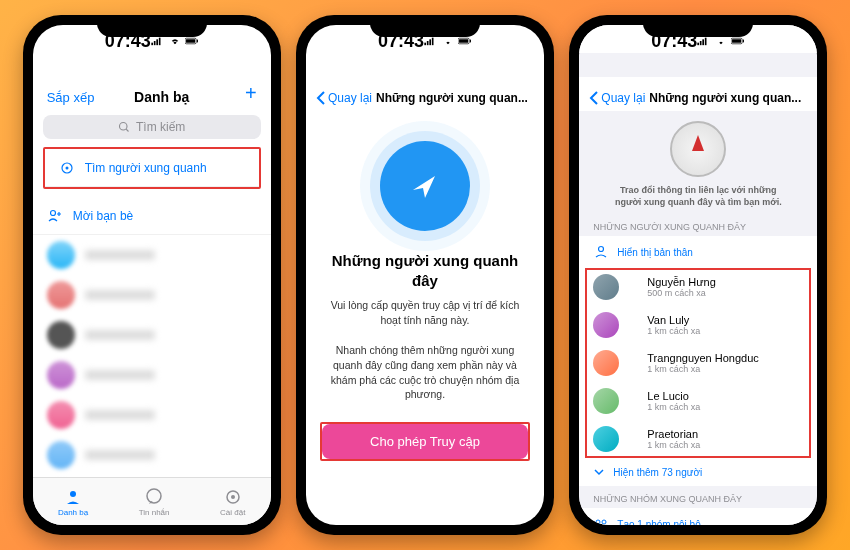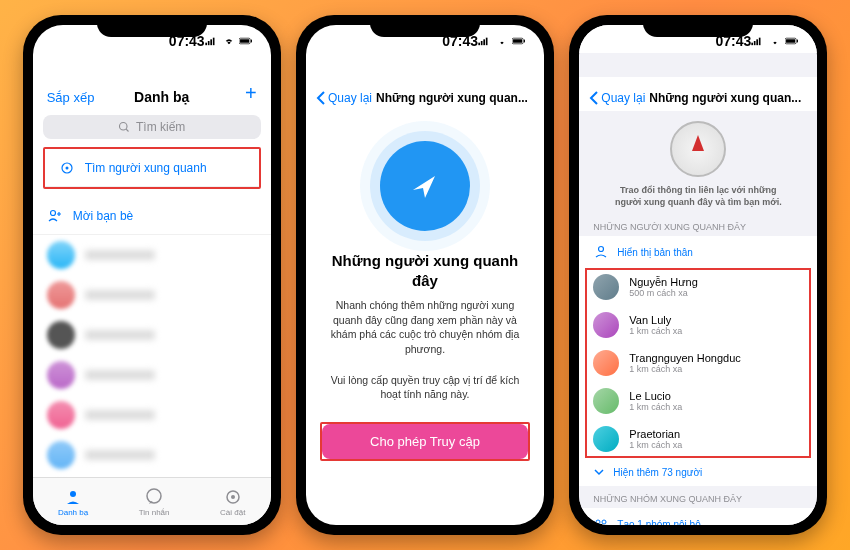--- a/index.html
+++ b/index.html
@@ -36,24 +36,24 @@
       left: 50%;
       transform: translateX(-50%);
       width: 110px;
       height: 22px;
       background: #000;
       border-radius: 0 0 14px 14px;
       z-index: 100;
     }
     .status-bar {
       display: flex;
-      justify-content: flex-end;
+      justify-content: center;
       align-items: center;
       padding: 6px 18px 2px;
-      font-size: 14px;
+      font-size: 18px;
       font-weight: 600;
       height: 28px;
     }
     .status-icons { display: flex; gap: 3px; align-items: center; }
     .signal, .wifi, .battery {
       width: 14px; height: 10px; display: inline-block;
     }
     .nav-header {
       display: flex;
       align-items: flex-end;
@@ -176,21 +176,21 @@
     .screen3-desc { font-size: 9px; color: #666; text-align: center; padding: 0 30px 6px; line-height: 1.3; font-weight: bold; }
     .section-header {
       font-size: 9px; color: #8e8e93; text-transform: uppercase;
       padding: 8px 14px 4px;
       background: #f2f2f7;
     }
     .nearby-item {
       display: flex;
       align-items: center;
       padding: 6px 14px;
-      gap: 10px;
+      gap: 28px;
       background: #fff;
     }
     .nearby-avatar {
       width: 26px; height: 26px; border-radius: 50%;
       background: linear-gradient(135deg, #b0bec5, #78909c);
     }
     .nearby-info { flex: 1; }
     .nearby-name { font-size: 11px; font-weight: 500; }
     .nearby-dist { font-size: 9px; color: #8e8e93; }
     .show-more {
@@ -353,22 +353,22 @@
         <span>Quay lại</span>
       </span>
       <span class="back-link-title">Những người xung quan...</span>
     </div>
     <div class="hero-icon">
       <svg width="40" height="40" viewBox="0 0 40 40">
           <path d="M8 24 L30 10 L20 32 L18 22 Z" fill="#fff"></path>
         </svg>
     </div>
     <div class="hero-title">Những người xung quanh đây</div>
+    <div class="hero-desc">Vui lòng cấp quyền truy cập vị trí để kích hoạt tính năng này.</div>
     <div class="hero-desc">Nhanh chóng thêm những người xung quanh đây cũng đang xem phần này và khám phá các cuộc trò chuyện nhóm địa phương.</div>
-    <div class="hero-desc">Vui lòng cấp quyền truy cập vị trí để kích hoạt tính năng này.</div>
     <div class="red-box" style="margin:12px 14px 0;">
       <div class="primary-btn" style="margin:0;">Cho phép Truy cập</div>
     </div>
   </div>
 </div>
 
 <div class="phone">
   <div class="notch"></div>
   <div class="screen screen-bg-gray">
     <div class="status-bar" style="background:#fff;">

